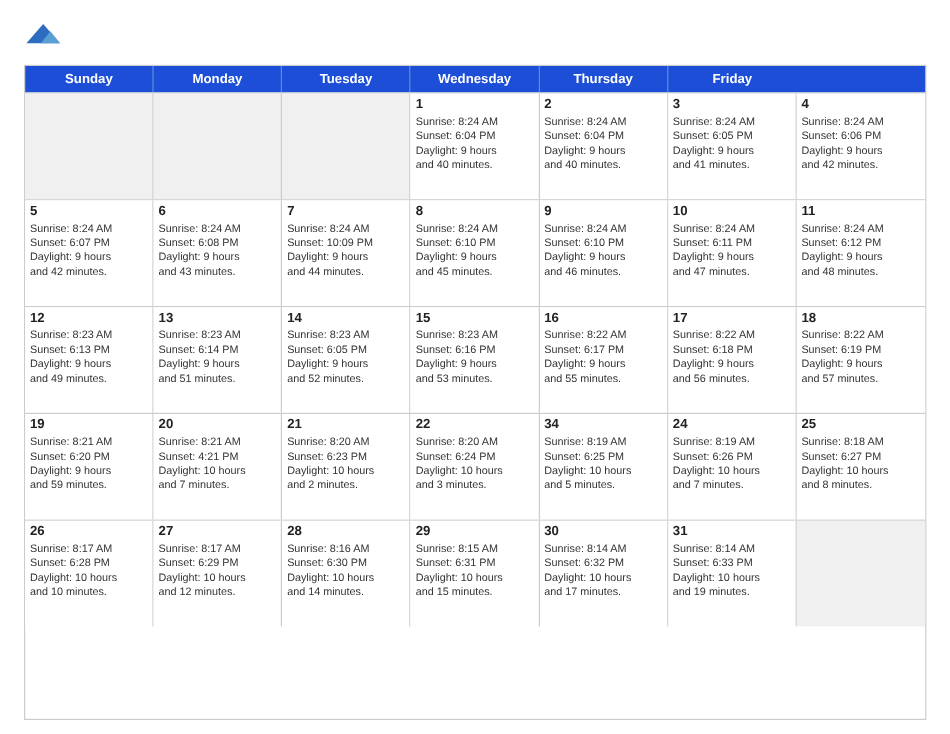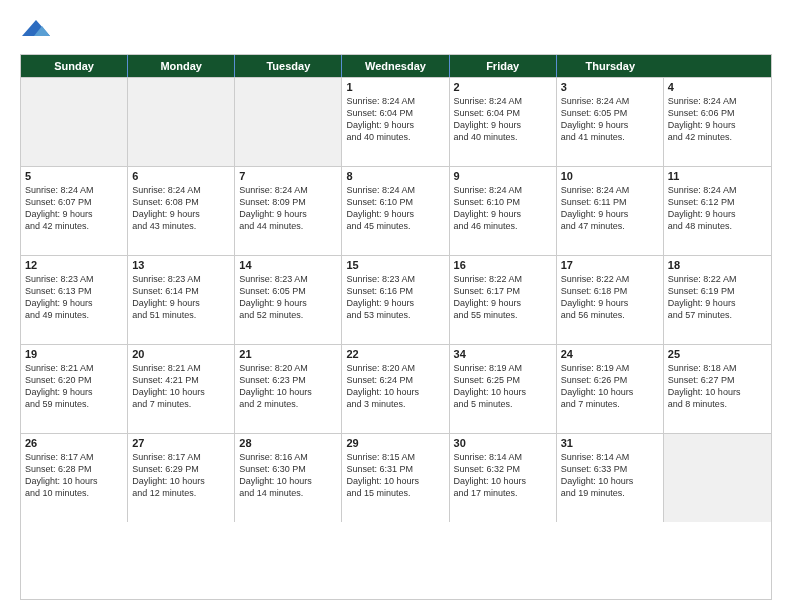--- a/index.html
+++ b/index.html
@@ -50,21 +50,21 @@
       font-size: 15px;
       color: #444;
     }
     .calendar {
       flex: 1;
       border: 1px solid #ccc;
     }
     .cal-header-row {
       display: grid;
       grid-template-columns: repeat(7, 1fr);
-      background: #14532d;
+      background: #1d4ed8;
     }
     .cal-header-cell {
       color: #fff;
       font-size: 11px;
       font-weight: bold;
       text-align: center;
       padding: 5px 2px;
       border-right: 1px solid #5a8fd4;
     }
     .cal-header-cell:last-child { border-right: none; }
@@ -121,22 +121,22 @@
       <div class="title-location"></div>
     </div>
   </div>
 
   <div class="calendar">
     <div class="cal-header-row" id="cal-header">
         <div class="cal-header-cell">Sunday</div>
         <div class="cal-header-cell">Monday</div>
         <div class="cal-header-cell">Tuesday</div>
         <div class="cal-header-cell">Wednesday</div>
+        <div class="cal-header-cell">Thursday</div>
         <div class="cal-header-cell">Friday</div>
-        <div class="cal-header-cell">Thursday</div>
       </div>
     <div class="cal-body" id="cal-body">
         <div class="cal-row">
           <div class="cal-cell shaded empty"></div>
           <div class="cal-cell shaded empty"></div>
           <div class="cal-cell shaded empty"></div>
           <div class="cal-cell">
             <div class="day-num">1</div>
             <div class="cell-line">Sunrise: 8:24 AM</div>
             <div class="cell-line">Sunset: 6:04 PM</div>
@@ -176,21 +176,21 @@
           <div class="cal-cell">
             <div class="day-num">6</div>
             <div class="cell-line">Sunrise: 8:24 AM</div>
             <div class="cell-line">Sunset: 6:08 PM</div>
             <div class="cell-line">Daylight: 9 hours</div>
             <div class="cell-line">and 43 minutes.</div>
           </div>
           <div class="cal-cell">
             <div class="day-num">7</div>
             <div class="cell-line">Sunrise: 8:24 AM</div>
-            <div class="cell-line">Sunset: 8:09 PM</div>
+            <div class="cell-line">Sunset: 10:09 PM</div>
             <div class="cell-line">Daylight: 9 hours</div>
             <div class="cell-line">and 44 minutes.</div>
           </div>
           <div class="cal-cell">
             <div class="day-num">8</div>
             <div class="cell-line">Sunrise: 8:24 AM</div>
             <div class="cell-line">Sunset: 6:10 PM</div>
             <div class="cell-line">Daylight: 9 hours</div>
             <div class="cell-line">and 45 minutes.</div>
           </div>

